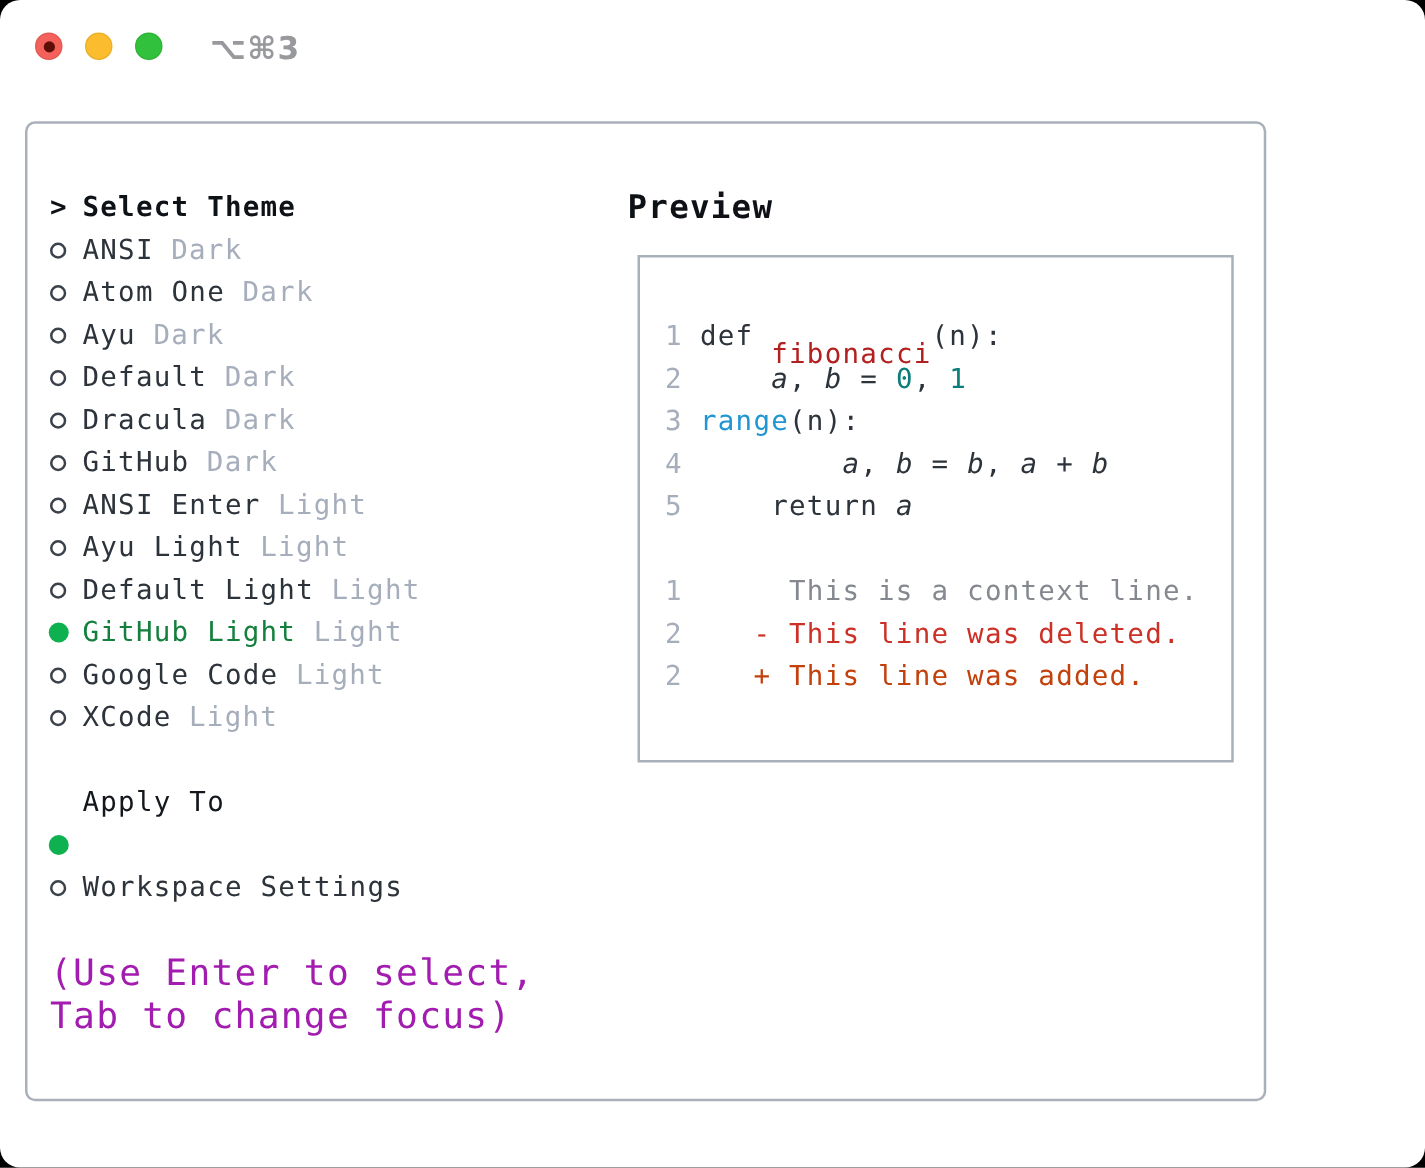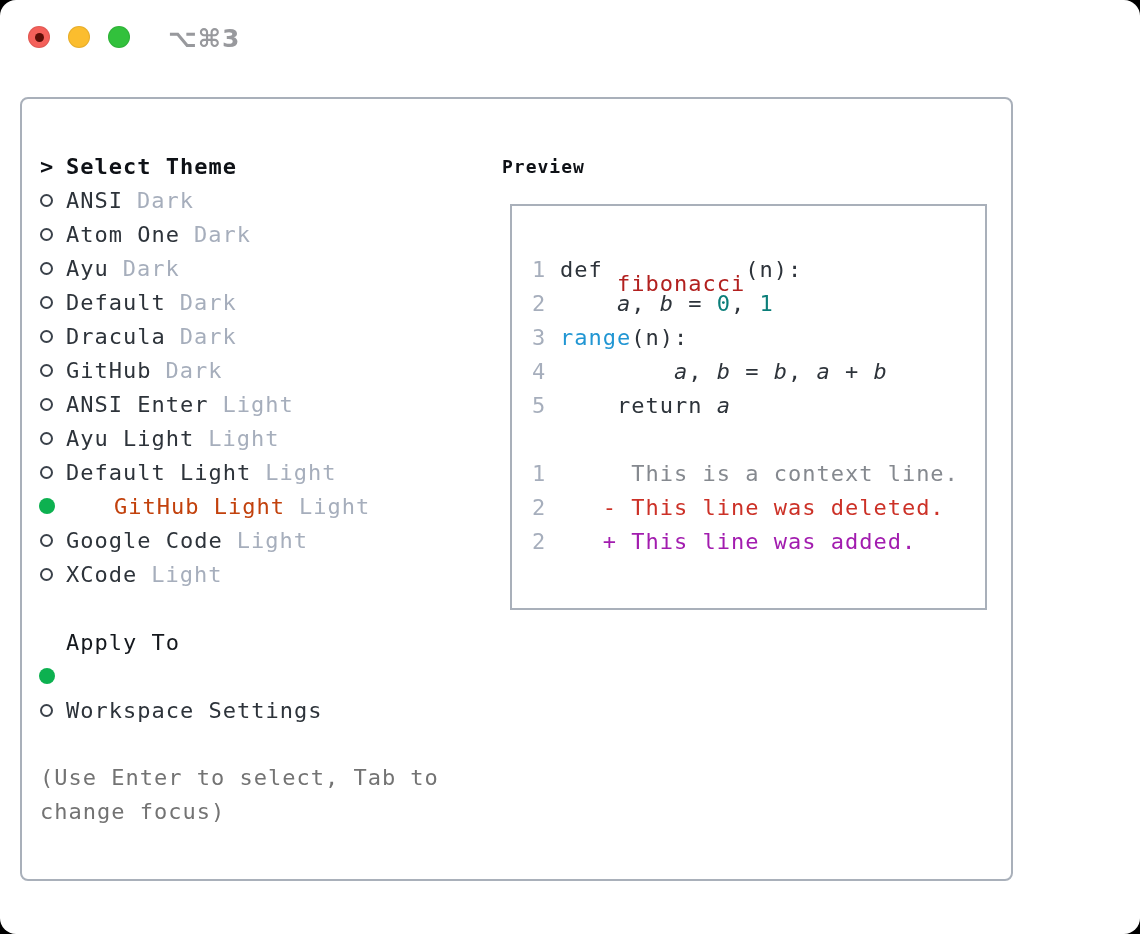--- a/index.html
+++ b/index.html
@@ -36,47 +36,47 @@
               font-size:22px; letter-spacing:1px; color:#2d333a; }
   .row { height:34px; display:flex; align-items:center; white-space:pre; }
   .row.spacer { height:34px; }
   .bullet-col { width:26px; flex:0 0 26px; display:flex; align-items:center; }
   .radio-off { width:13px; height:13px; border:2px solid #3b424b; border-radius:50%; }
   .radio-on  { width:16px; height:16px; background:#0db150; border-radius:50%; margin-left:-1px; }
   .prompt-char { font-weight:bold; color:#0e1116; }
   .hdr { font-weight:bold; color:#0e1116; }
   .hdr2 { color:#14181d; }
   .theme-name { color:#2d333a;text-align:right; }
-  .theme-name.sel { color:#c2410c;margin-left:48px; }
+  .theme-name.sel { color:#15803d; }
   .theme-variant { color:#a6aebc; margin-left:14px; }
   .apply-label { color:#2d333a; }
   .apply-label.sel { color:#0db150; }
-  .help { margin-top:0; width:440px; color:#737373; line-height:34px;
-          font-size:22px; letter-spacing:1px; }
+  .help { margin-top:0; width:440px; color:#a21caf; line-height:34px;
+          font-size:29px; letter-spacing:1px; }
 
   
   .preview-title { position:absolute; left:480px; top:50px; height:34px;
                    display:flex; align-items:center;
-                   font-size:18px; letter-spacing:1px; font-weight:bold; color:#0e1116; }
+                   font-size:26px; letter-spacing:1px; font-weight:bold; color:#0e1116; }
   .preview-box {
     position:absolute; left:488px; top:105px; width:477px; height:406px;
     border:2px solid #a9b0ba; background:#fff;
     padding:46px 0 0 20px; overflow:hidden;
   }
   .cline { height:34px; display:flex; align-items:center; white-space:pre;
            font-size:22px; letter-spacing:1px; }
   .lnum { display:inline-block; width:28px; flex:0 0 28px; color:#a6aebc; }
   .seg-plain { color:#2d333a; }
   .seg-func-def { color:#b2201f;margin-top:29px; }
   .seg-number { color:#0b7e79; }
   .seg-func-call { color:#2196d3; }
   .seg-var { color:#2d333a; font-style:italic; }
   .diff-context { color:#85898f; }
   .diff-deleted { color:#cc3127; }
-  .diff-added { color:#a21caf; }
+  .diff-added { color:#c2410c; }
 </style>
 </head>
 <body>
 
 <div class="window">
 
   <div class="titlebar">
     <div class="tl tl-red">
       <div class="tl-dot"></div>
     </div>

